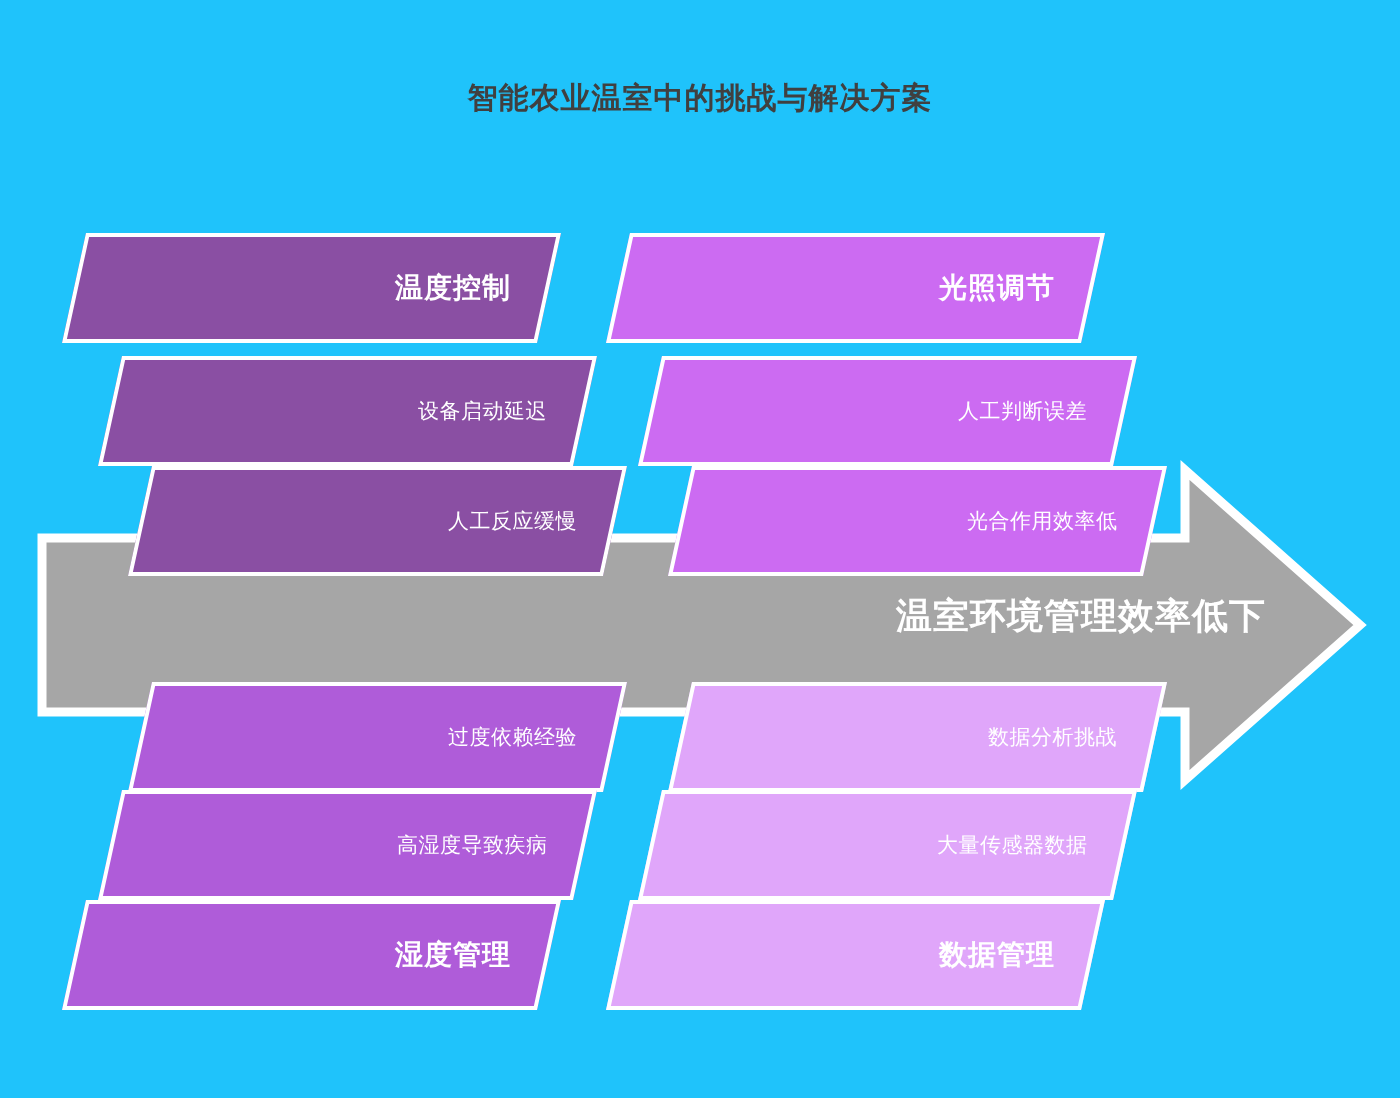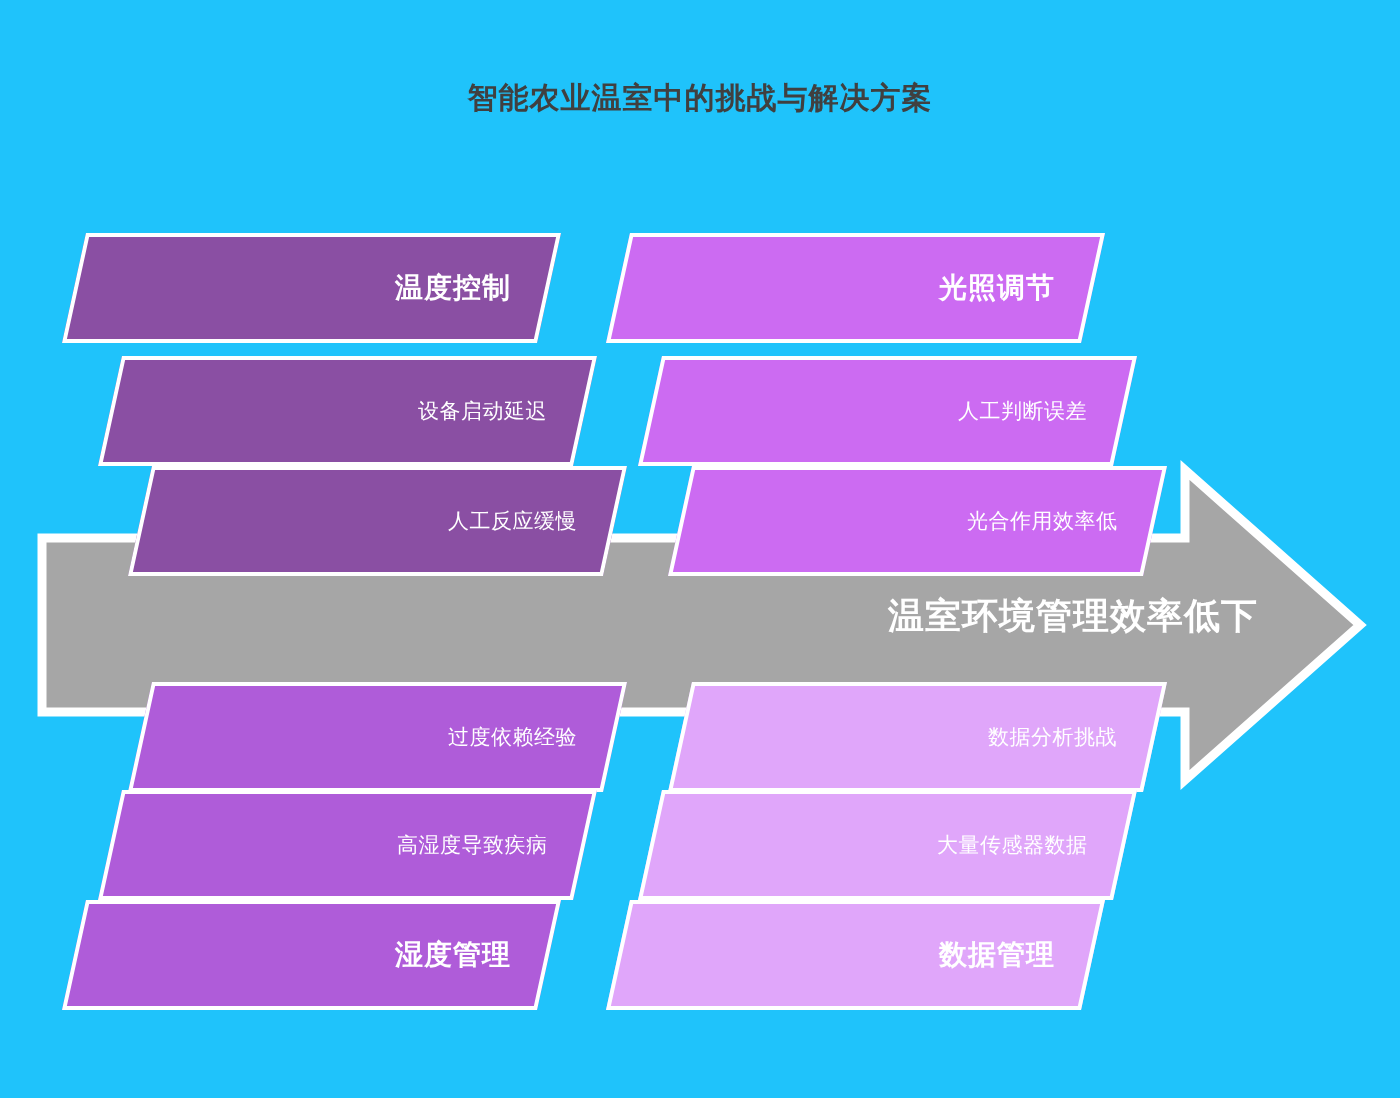--- a/index.html
+++ b/index.html
@@ -28,21 +28,21 @@
 
   
   #spine{
     position:absolute;
     left:30px; top:455px;
     width:1345px; height:340px;
   }
   #spine svg{ display:block; width:100%; height:100%; }
   #spine-label{
     position:absolute;
-    left:8px; top:592px;
+    left:16px; top:592px;
     width:1250px;
     text-align:right;
     font-size:36px;
     font-weight:bold;
     color:#ffffff;
     white-space:nowrap;
     letter-spacing:1px;
     pointer-events:none;
   }
 

